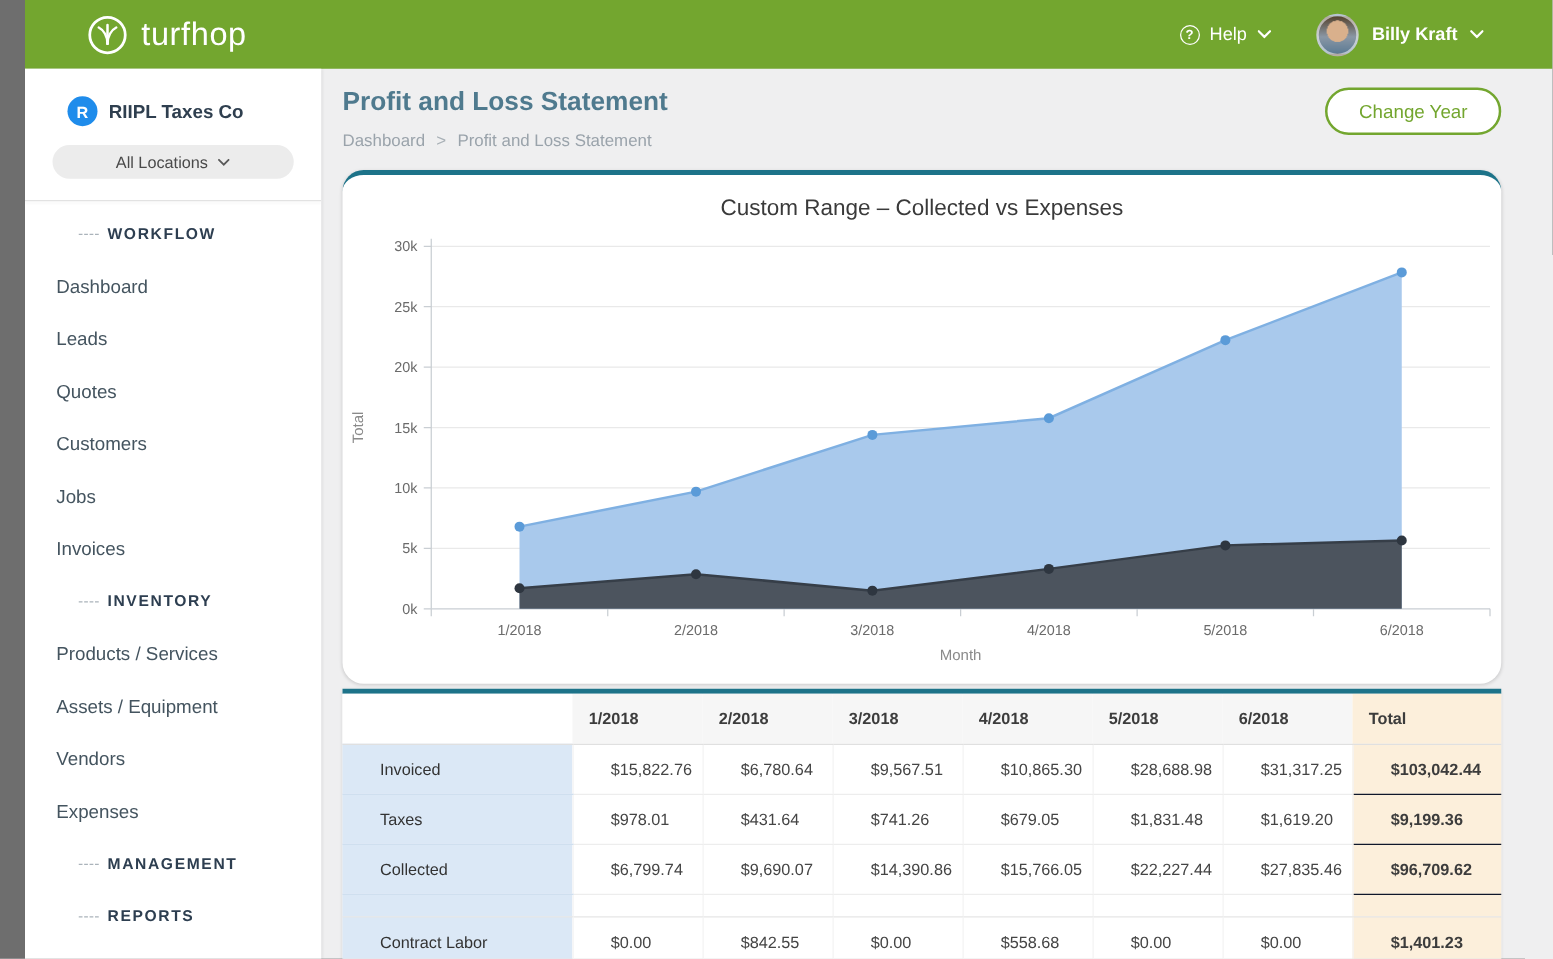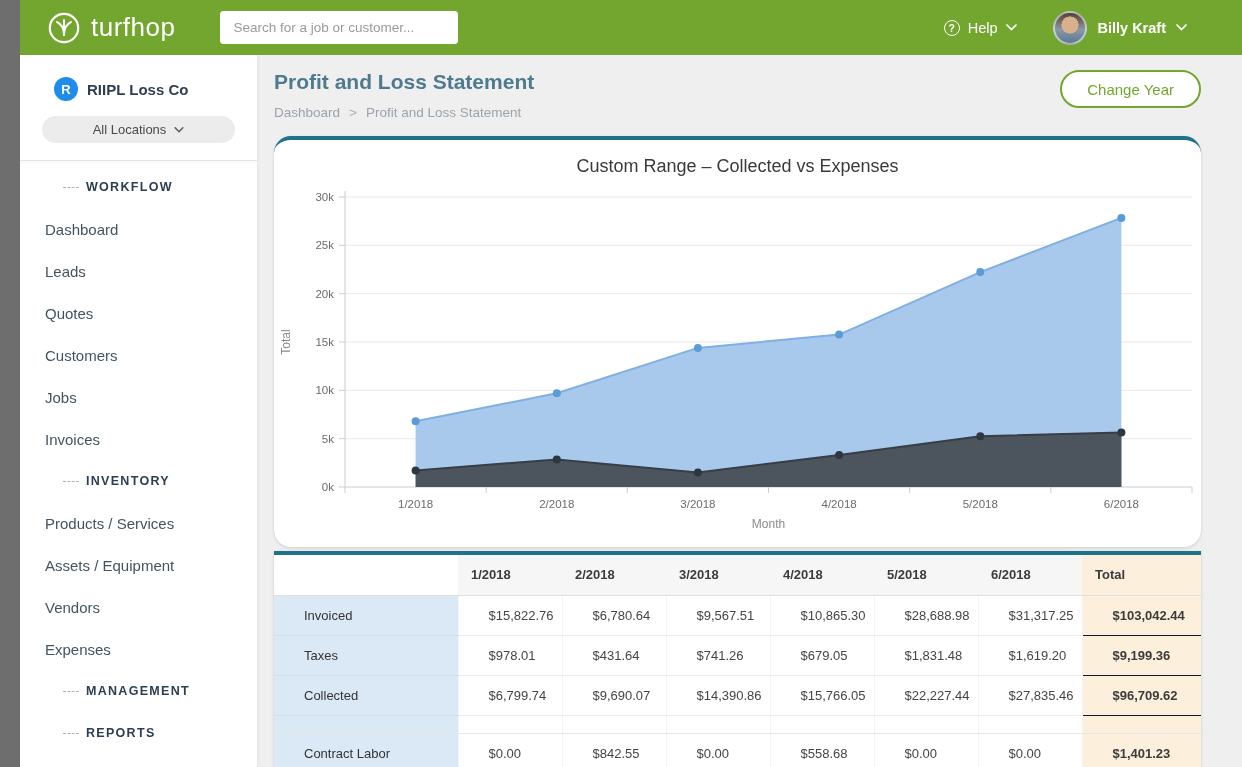--- a/index.html
+++ b/index.html
@@ -1,21 +1,21 @@
 <!DOCTYPE html>
 <html><head>
 <meta charset="utf-8">
 <style>
   * { margin:0; padding:0; box-sizing:border-box; }
   html,body { width:1242px; height:767px; }
   body { font-family:"Liberation Sans", sans-serif; background:#6e6e6e; overflow:hidden; position:relative; }
   .app { position:absolute; left:20px; top:0; width:1222px; height:767px; display:flex; flex-direction:column; background:#efeff0; }
 
   
-  .topbar { flex:0 0 55px; background:#73a62f; display:flex; align-items:center; color:#fff; padding-left:27px; }
+  .topbar { flex:0 0 55px; background:#73a62f; display:flex; align-items:center; color:#fff; padding-left:49px;gap:16px; }
   .brand { display:flex; align-items:center; gap:10px; cursor:pointer; }
   .brand-text { font-size:26px; font-weight:400; letter-spacing:.5px; }
   .search { margin-left:45px; width:238px; height:33px; border:1px solid #ffffff; border-radius:3px; padding:0 12px; font-size:13.5px; color:#333; outline:none; font-family:"Liberation Sans",sans-serif; }
   .search::placeholder { color:#9a9a9a; }
   .topbar-right { margin-left:auto; display:flex; align-items:center; padding-right:55px; }
   .help { display:flex; align-items:center; gap:8px; font-size:14.5px; margin-right:36px; cursor:pointer; }
   .help-q { width:16px; height:16px; border:1.3px solid #fff; border-radius:50%; font-size:10.5px; display:flex; align-items:center; justify-content:center; font-weight:bold; }
   .user { display:flex; align-items:center; cursor:pointer;justify-content:center; }
   .avatar { width:34px; height:34px; border-radius:50%; margin-right:11px; border:2px solid rgba(255,255,255,.55);
     background:
@@ -77,21 +77,20 @@
   <header class="topbar">
     <div class="brand">
       <svg width="34" height="34" viewBox="0 0 34 34">
         <circle cx="17" cy="17" r="14.2" fill="none" stroke="#fff" stroke-width="2.2"></circle>
         <path d="M17 24 C17 18 14 13 10 11" stroke="#fff" stroke-width="2" fill="none" stroke-linecap="round"></path>
         <path d="M17 24 C17 17 17 13 17 9" stroke="#fff" stroke-width="2" fill="none" stroke-linecap="round"></path>
         <path d="M17 24 C17 18 20 13 24 11" stroke="#fff" stroke-width="2" fill="none" stroke-linecap="round"></path>
       </svg>
       <span class="brand-text">turfhop</span>
     </div>
-    <input class="search" type="text" placeholder="Search for a job or customer..." style="">
     <div class="topbar-right">
       <div class="help">
         <span class="help-q">?</span>
         <span>Help</span>
         <svg class="chev" width="11" height="7" viewBox="0 0 11 7">
             <path d="M1 1l4.5 4.5L10 1" fill="none" stroke="#ffffff" stroke-width="1.7" stroke-linecap="round"></path>
           </svg>
       </div>
       <div class="user">
         <span class="avatar"></span>
@@ -100,21 +99,21 @@
             <path d="M1 1l4.5 4.5L10 1" fill="none" stroke="#ffffff" stroke-width="1.7" stroke-linecap="round"></path>
           </svg>
       </div>
     </div>
   </header>
 
   <div class="body-row">
     <aside class="sidebar">
       <div class="company">
         <span class="company-badge">R</span>
-        <span class="company-name">RIIPL Loss Co</span>
+        <span class="company-name">RIIPL Taxes Co</span>
       </div>
       <div class="location-pill">
         <span>All Locations</span>
         <svg class="chev" width="10" height="6" viewBox="0 0 11 7">
             <path d="M1 1l4.5 4.5L10 1" fill="none" stroke="#5a5a5a" stroke-width="1.7" stroke-linecap="round"></path>
           </svg>
       </div>
       <div class="sidebar-divider"></div>
       <nav class="sidebar-nav">
           <div class="nav-header">

